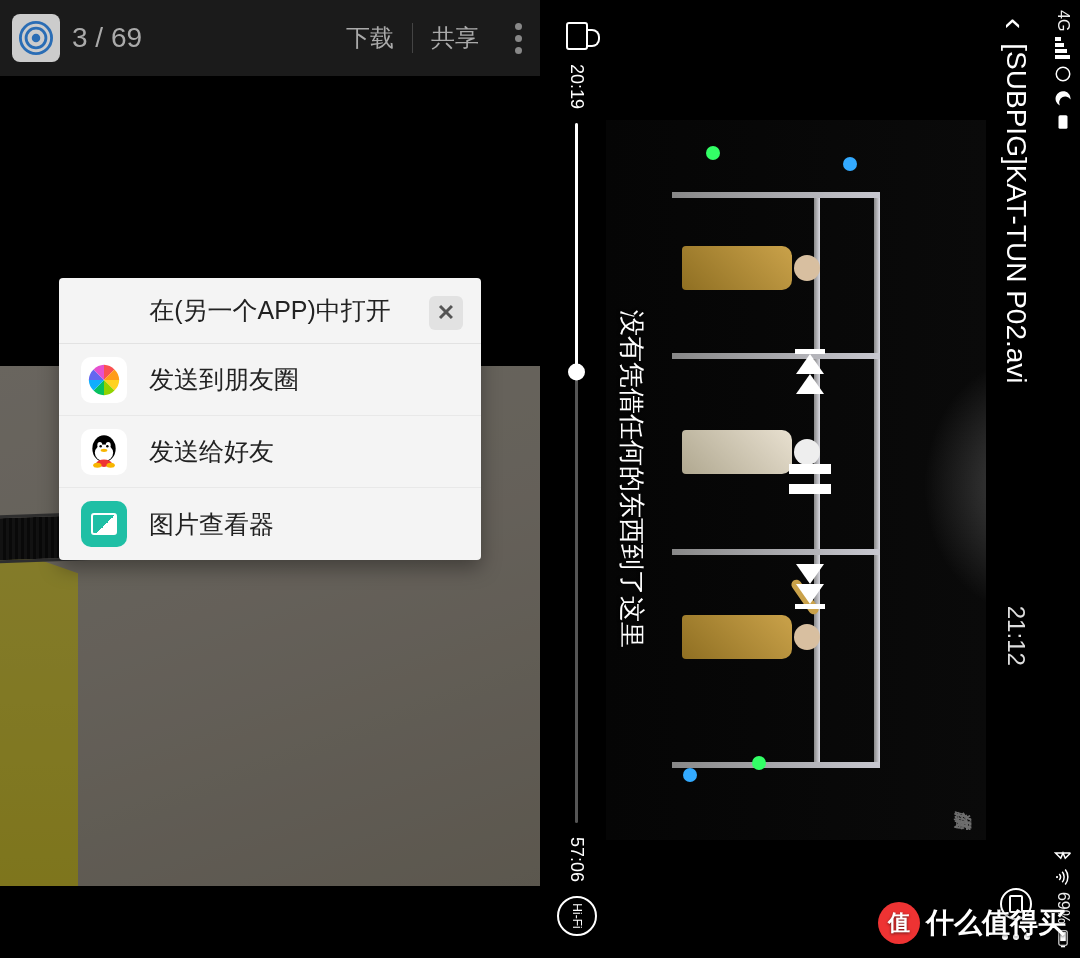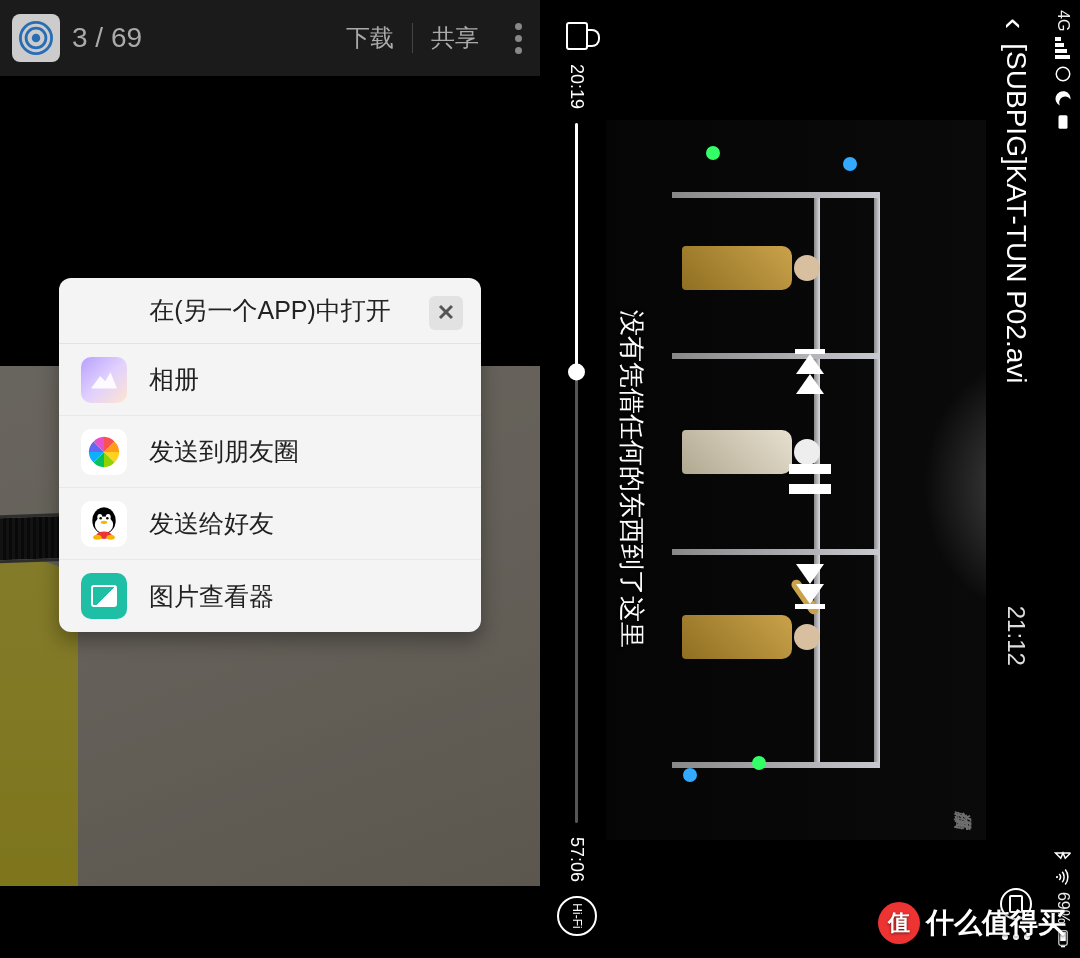--- a/index.html
+++ b/index.html
@@ -52,21 +52,21 @@
     background:repeating-linear-gradient(90deg,#222 0 3px,#111 3px 6px);
     border-top:3px solid #555;border-bottom:3px solid #555;
     transform:skewY(-2deg);
   }
   .left-dim{position:absolute;inset:0;background:rgba(0,0,0,0.45);}
 
   
   .popup{
     position:absolute; left:59px; top:278px;
     width:422px; background:#f4f4f4;
-    border-radius:12px;
+    border-radius:4px;
     box-shadow:0 8px 20px rgba(0,0,0,0.35);
   }
   .popup-hdr{
     display:flex;align-items:center;justify-content:center;
     height:66px; position:relative; font-size:25px;color:#222;
     border-bottom:1px solid #e2e2e2;
   }
   .popup-close{
     position:absolute; right:18px; top:18px;
     width:34px;height:34px;border-radius:6px;
@@ -205,24 +205,20 @@
 
   <div class="left-bg">
     <div class="left-photo"></div>
     <div class="left-dim"></div>
   </div>
 
   <div class="popup">
     <div class="popup-hdr">
       <span>在(另一个APP)中打开</span>
       <div class="popup-close">✕</div>
-    </div>
-    <div class="popup-item">
-      <div class="pi-icon pi-album"></div>
-      <span>相册</span>
     </div>
     <div class="popup-item">
       <div class="pi-icon pi-moments">
         <svg class="moments-svg" viewBox="0 0 40 40">
           <g transform="translate(20,20)">
             <path d="M0 0 L0 -16 A16 16 0 0 1 11 -11 Z" fill="#fa5151"></path>
             <path d="M0 0 L11 -11 A16 16 0 0 1 16 0 Z" fill="#ff9c19"></path>
             <path d="M0 0 L16 0 A16 16 0 0 1 11 11 Z" fill="#ffd21f"></path>
             <path d="M0 0 L11 11 A16 16 0 0 1 0 16 Z" fill="#91d300"></path>
             <path d="M0 0 L0 16 A16 16 0 0 1 -11 11 Z" fill="#07c160"></path>

